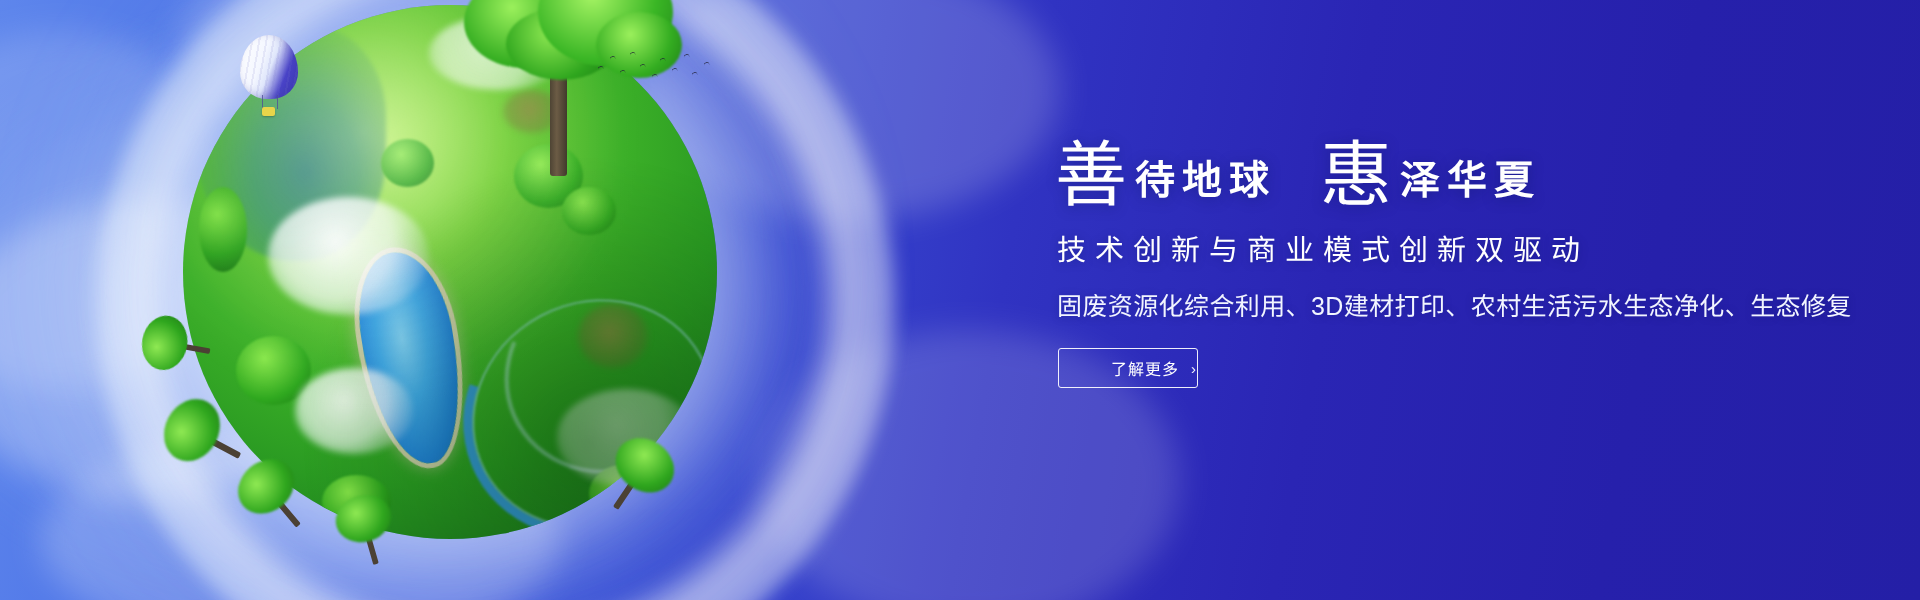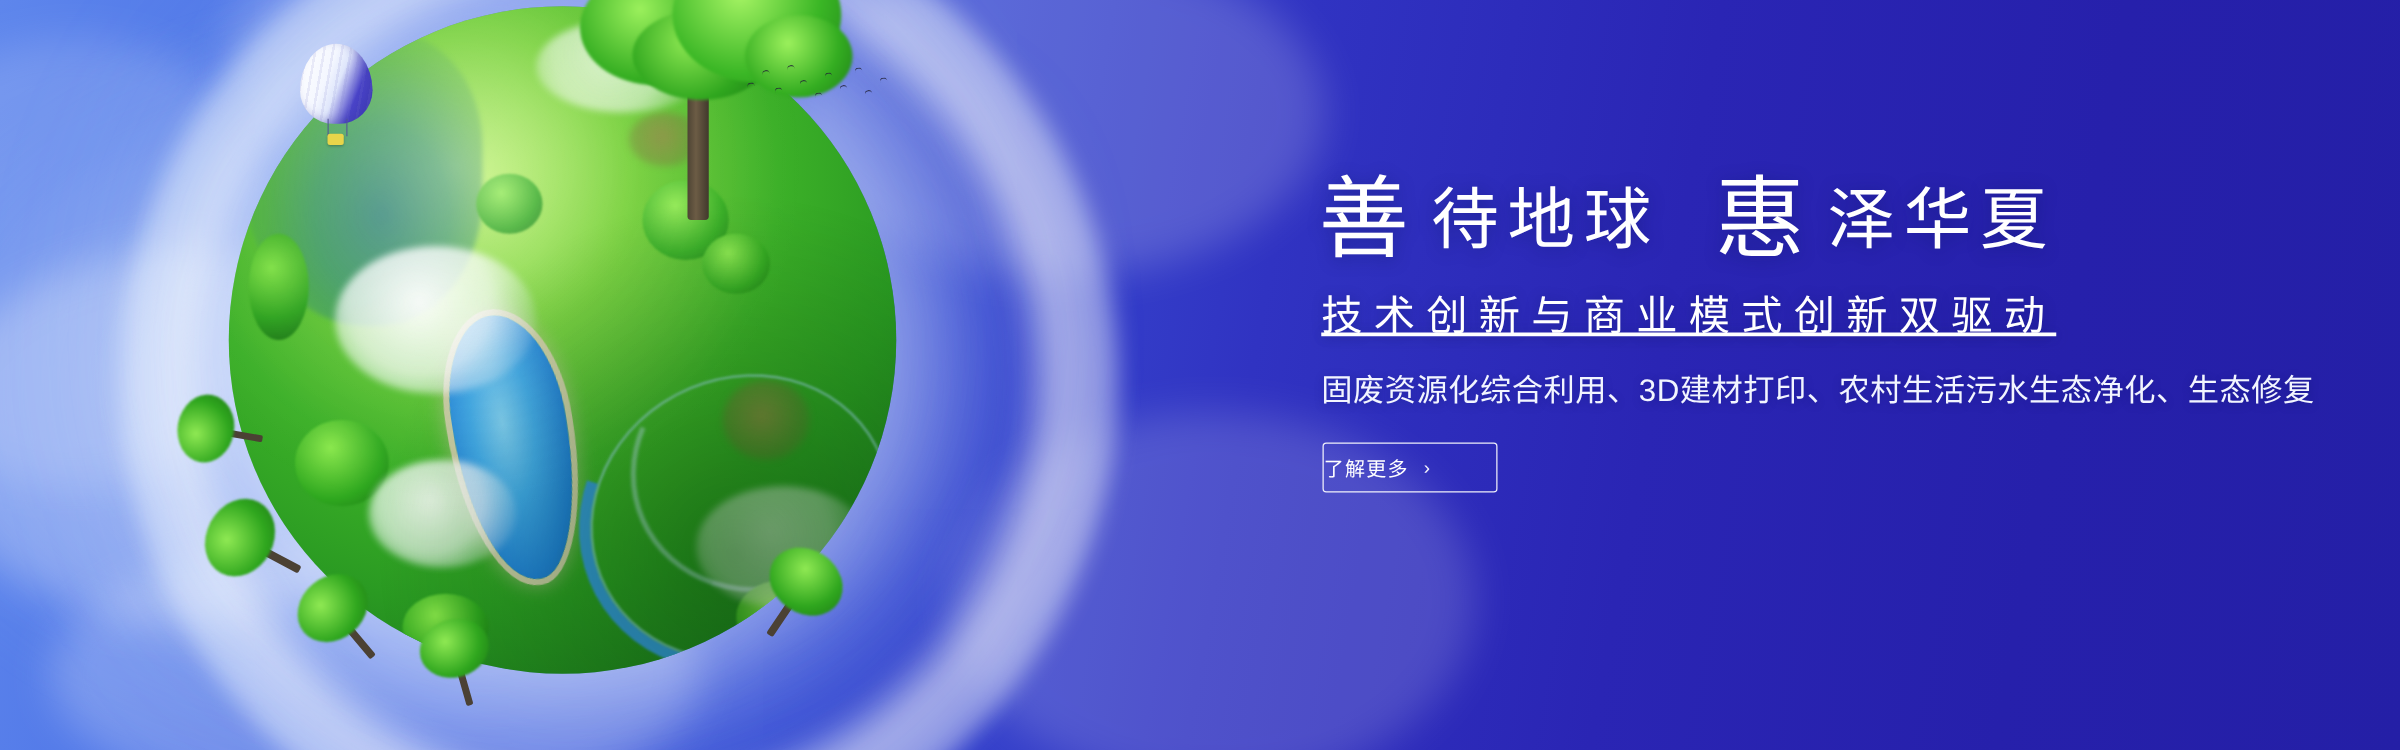--- a/index.html
+++ b/index.html
@@ -163,33 +163,32 @@
 
   
   .content{position:absolute;left:1055px;top:140px;width:620px;}
   .headline{
     white-space:nowrap;color:#fff;
     font-family:"Liberation Serif","DejaVu Serif",serif;
     line-height:1;margin:0 0 8px 0;
     text-shadow:0 2px 14px rgba(10,20,90,.38);
   }
   .hl-big{font-size:72px;font-weight:400;letter-spacing:0;vertical-align:-6px;}
-  .hl-small{font-size:54px;font-weight:400;letter-spacing:7px;margin-left:18px;}
+  .hl-small{font-size:40px;font-weight:700;letter-spacing:7px;margin-left:8px;}
   .hl-gap{display:inline-block;width:44px;}
   .subtitle{
-    color:#fff;font-size:33px;letter-spacing:9px;margin:14px 0 0 2px;white-space:nowrap;
+    color:#fff;font-size:29px;letter-spacing:9px;margin:14px 0 0 2px;white-space:nowrap;
     text-shadow:0 1px 10px rgba(10,20,90,.35);
-    text-decoration:underline;
   }
   .desc{
     color:#f2f5ff;font-size:25px;letter-spacing:.4px;margin:18px 0 0 2px;white-space:nowrap;
     text-shadow:0 1px 8px rgba(10,20,90,.32);
   }
   .cta{
-    display:inline-flex;align-items:center;justify-content:flex-start;gap:12px;
+    display:inline-flex;align-items:center;justify-content:flex-end;gap:12px;
     margin-top:26px;margin-left:3px;
     width:140px;height:40px;box-sizing:border-box;
     border:1px solid rgba(255,255,255,.92);
     border-radius:3px;background:transparent;color:#fff;
     font-size:16px;letter-spacing:1px;cursor:pointer;
     text-decoration:none;
   }
   .cta .chev{font-size:15px;line-height:1;opacity:.95;}
 </style>
 </head>

